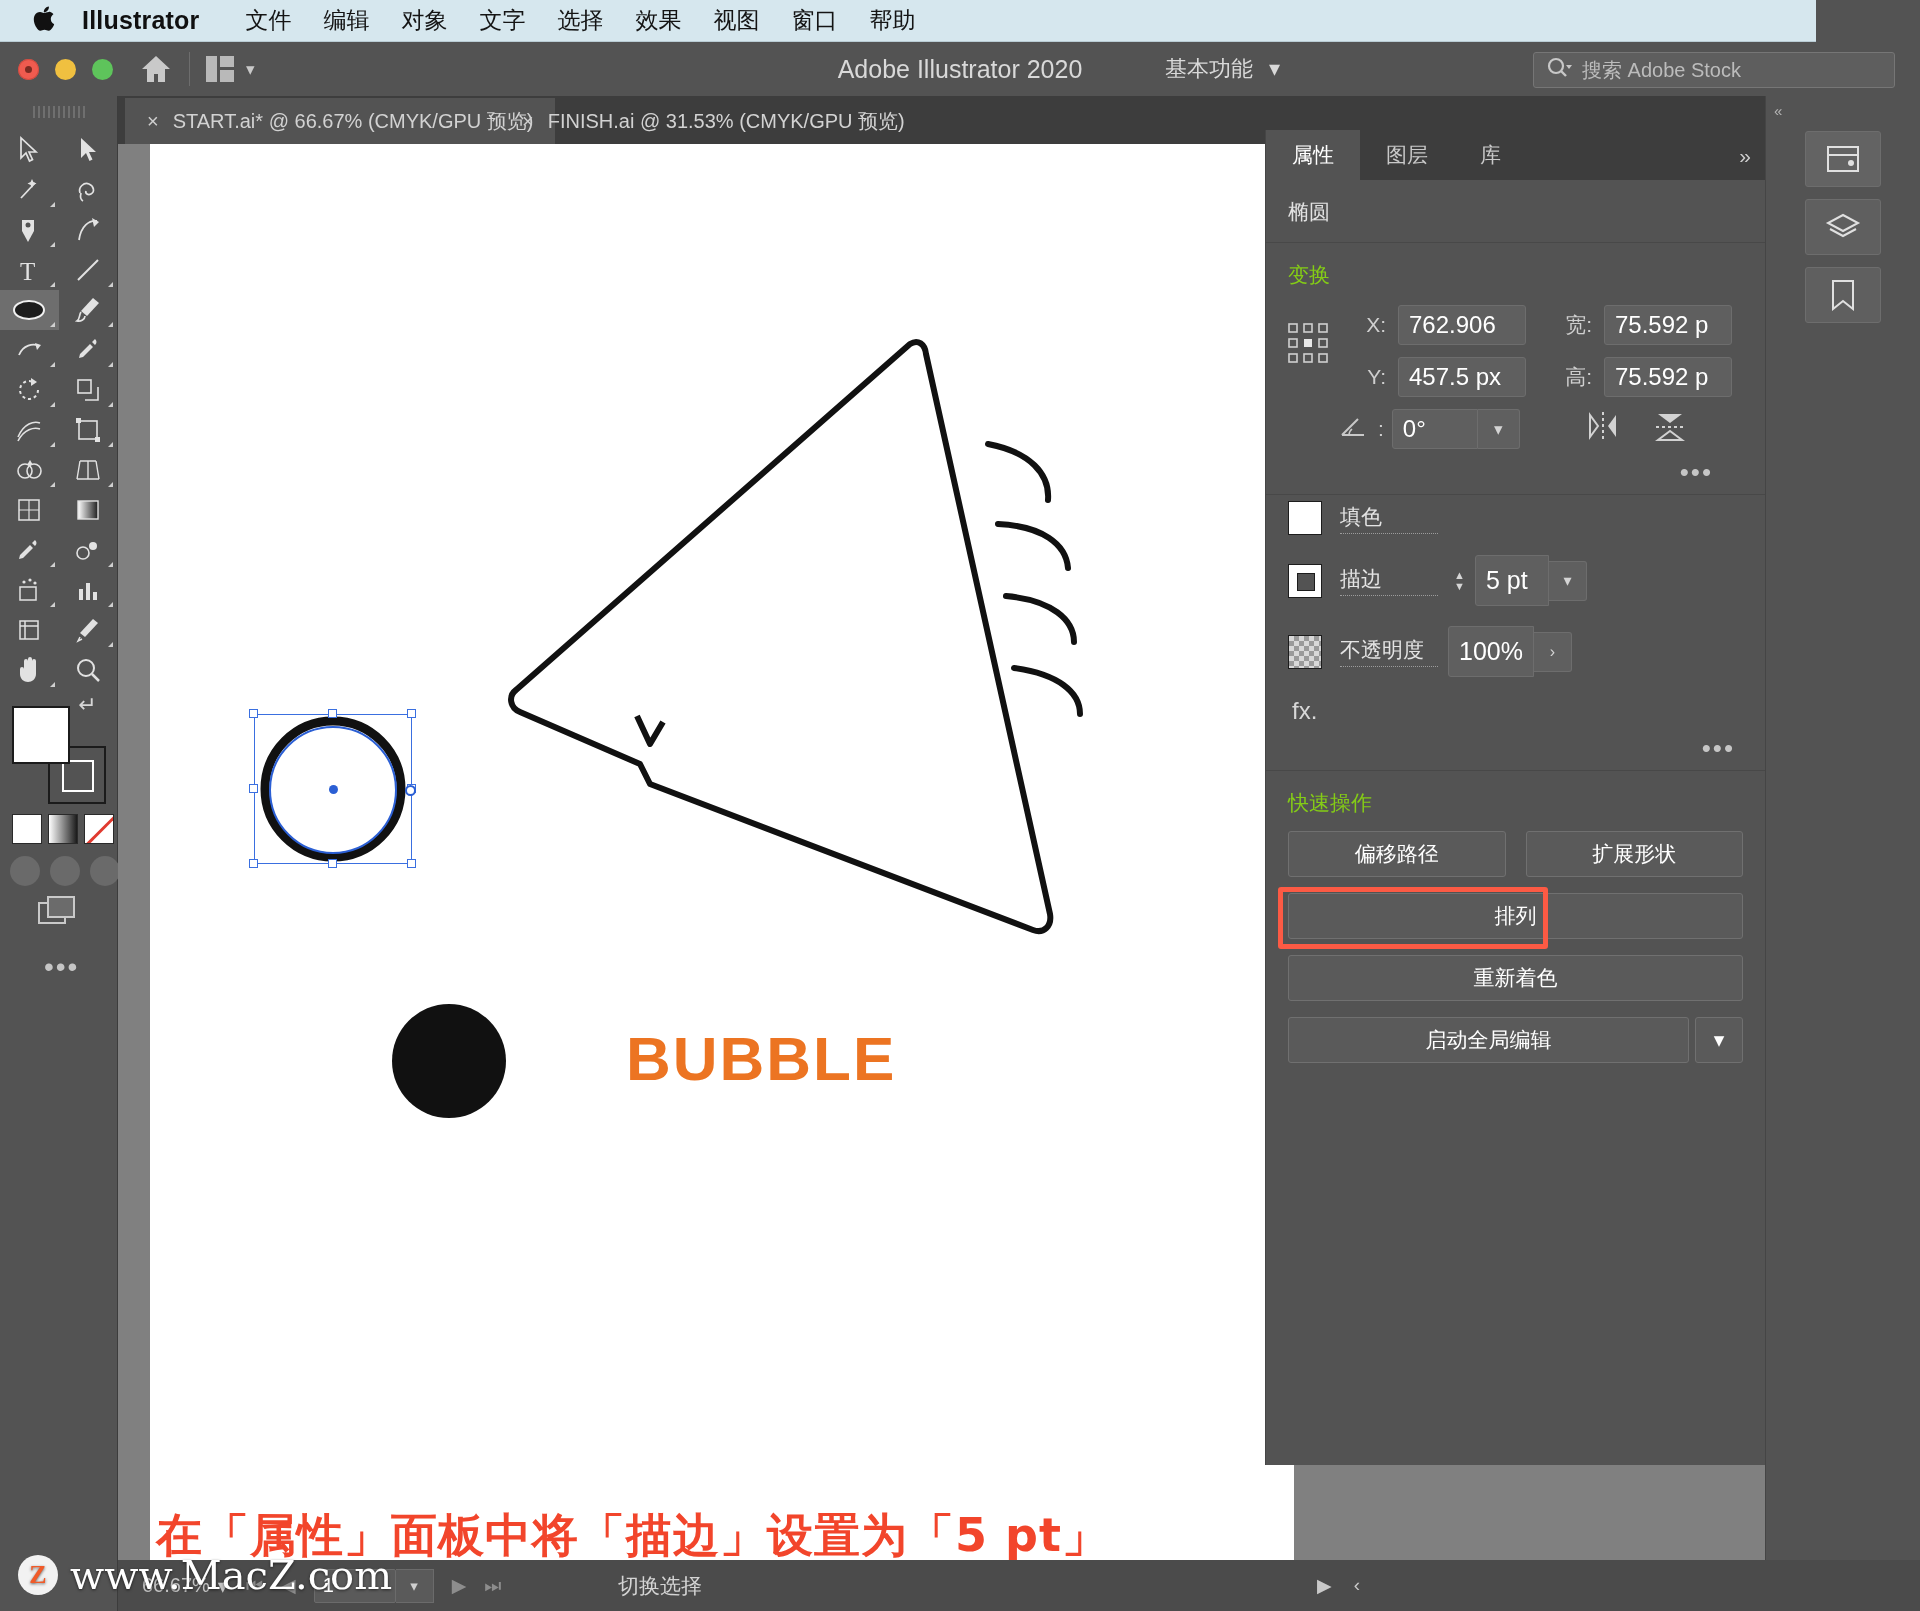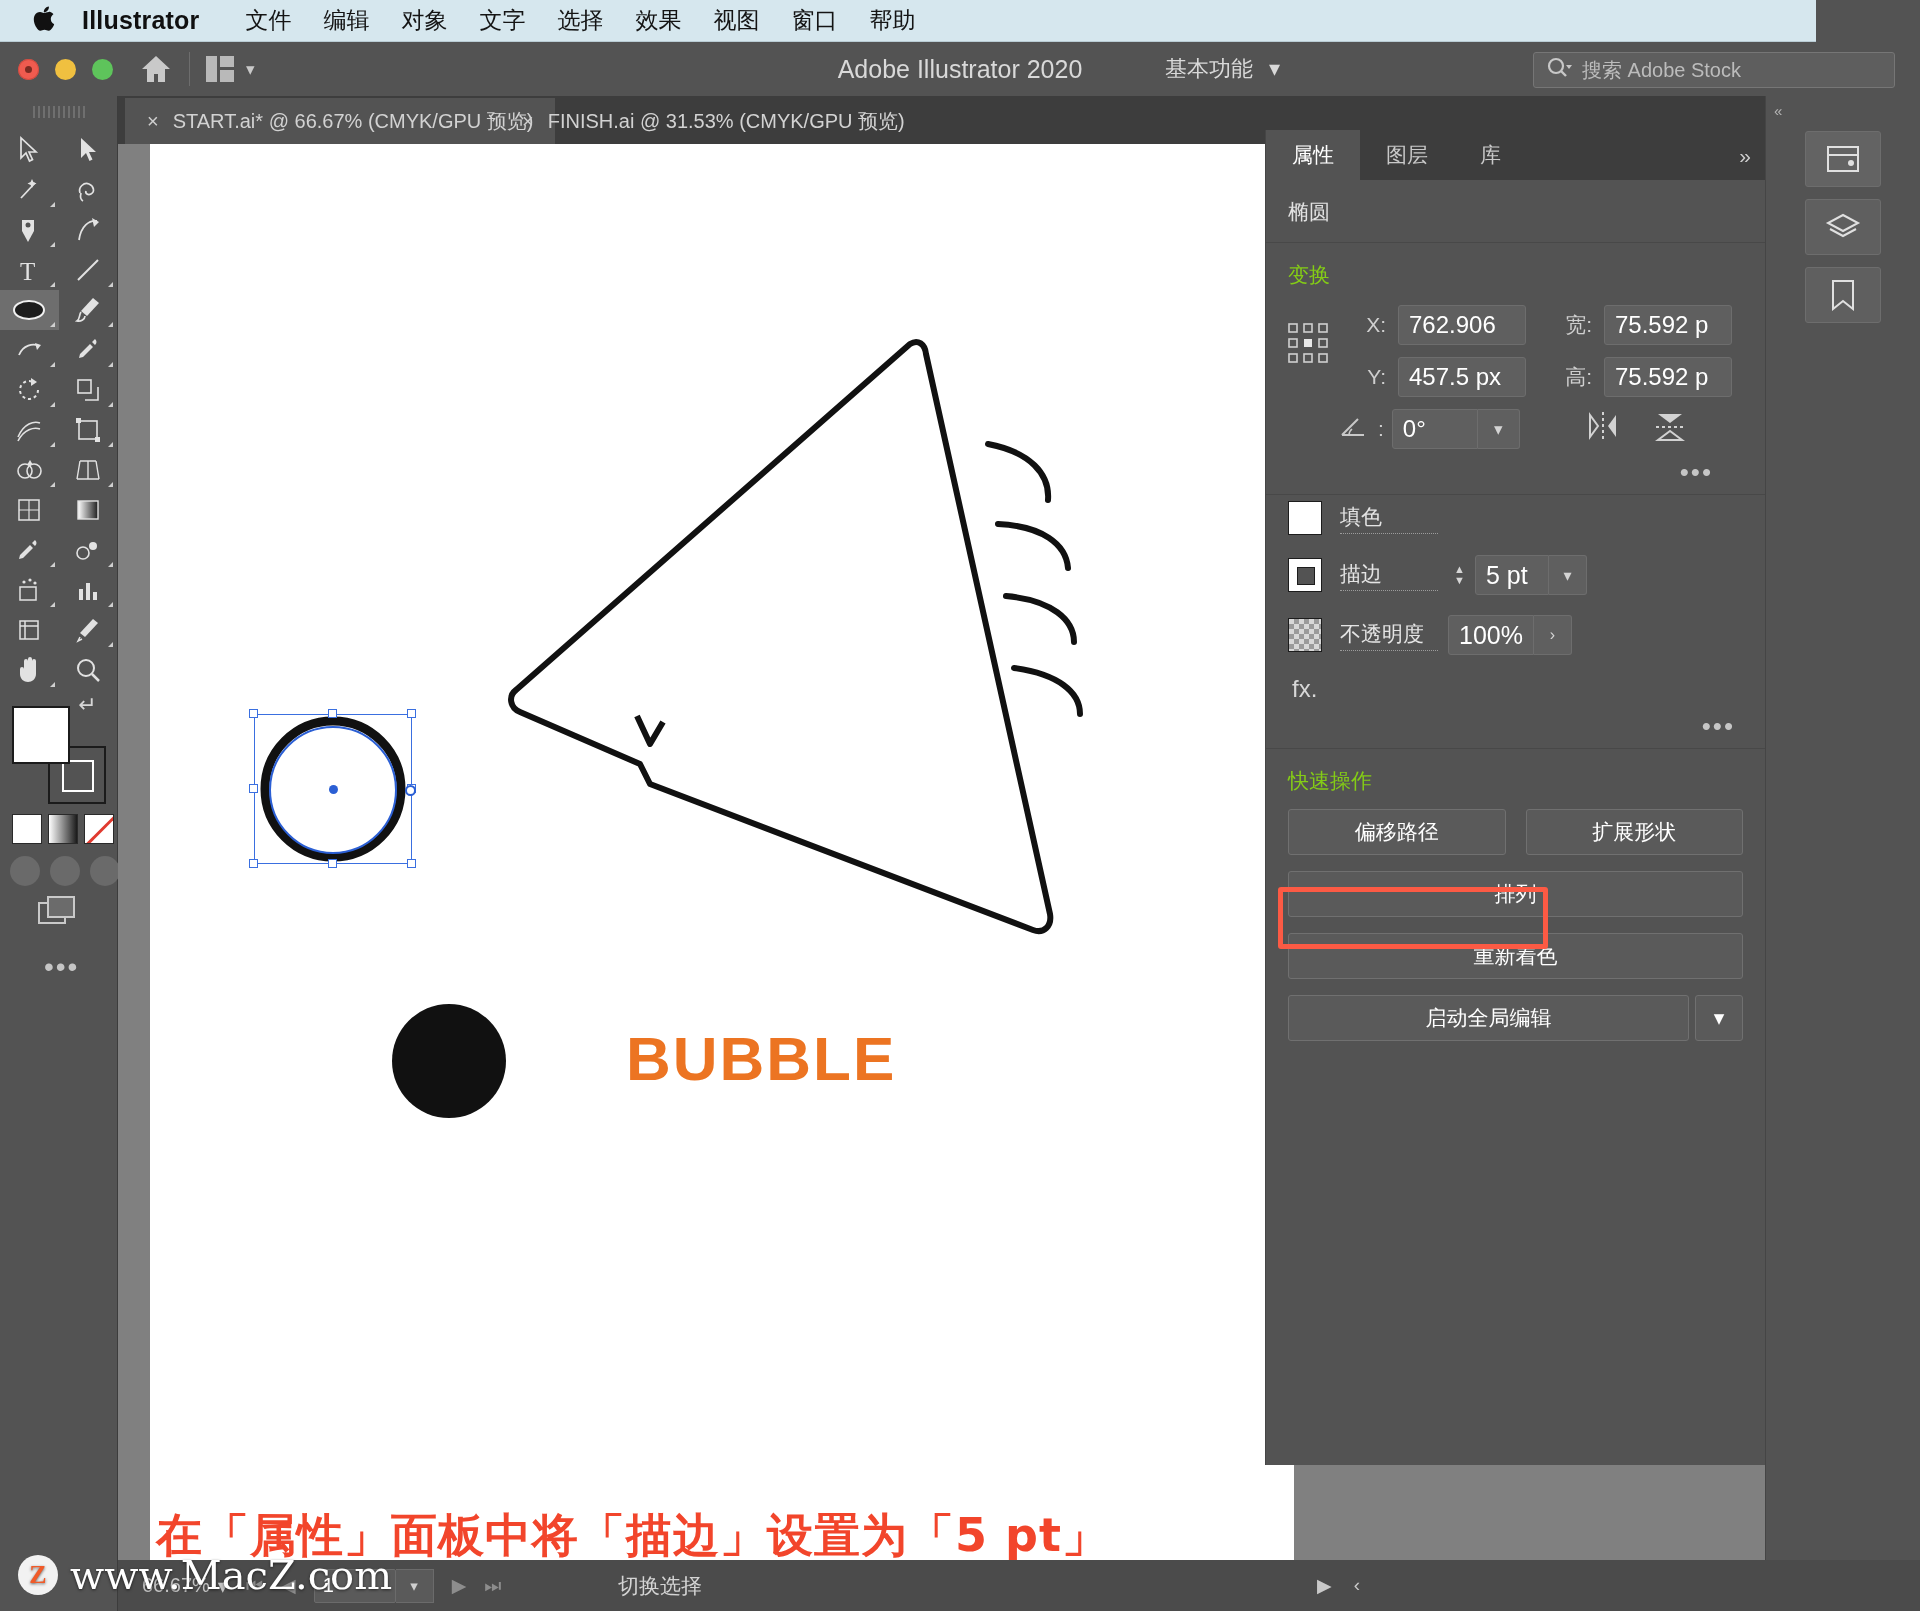--- a/index.html
+++ b/index.html
@@ -195,21 +195,21 @@
   .ap-chip.checker {
     background-image: linear-gradient(45deg,#9a9a9a 25%,transparent 25%,transparent 75%,#9a9a9a 75%),
                       linear-gradient(45deg,#9a9a9a 25%,#d8d8d8 25%,#d8d8d8 75%,#9a9a9a 75%);
     background-size: 10px 10px; background-position: 0 0, 5px 5px;
   }
   .ap-label { margin-left: 18px; font-size: 21px; color: #e4e4e4; min-width: 98px;
     border-bottom: 1px dotted #9c9c9c; padding-bottom: 2px; }
   .stepper { margin-left: 16px; display:flex; flex-direction: column; align-items:center;
     color:#d6d6d6; font-size: 11px; line-height: 11px; }
   .val-field {
-    background: #5f5f5f; border: 1px solid #6d6d6d; height: 40px; min-width: 74px;
+    background: #5f5f5f; border: 1px solid #6d6d6d; height: 51px; min-width: 74px;
     display:flex; align-items:center; padding: 0 10px; color:#ffffff; font-size: 25px;
     border-radius: 3px 0 0 3px;
   }
   .val-drop {
     background: #5f5f5f; border:1px solid #6d6d6d; border-left:none; height:40px; width: 38px;
     display:flex;align-items:center;justify-content:center;color:#d4d4d4;font-size:16px;
     border-radius: 0 3px 3px 0;
   }
   .stroke-highlight {
     position: absolute; left: 12px; top: 392px; width: 270px; height: 62px;

